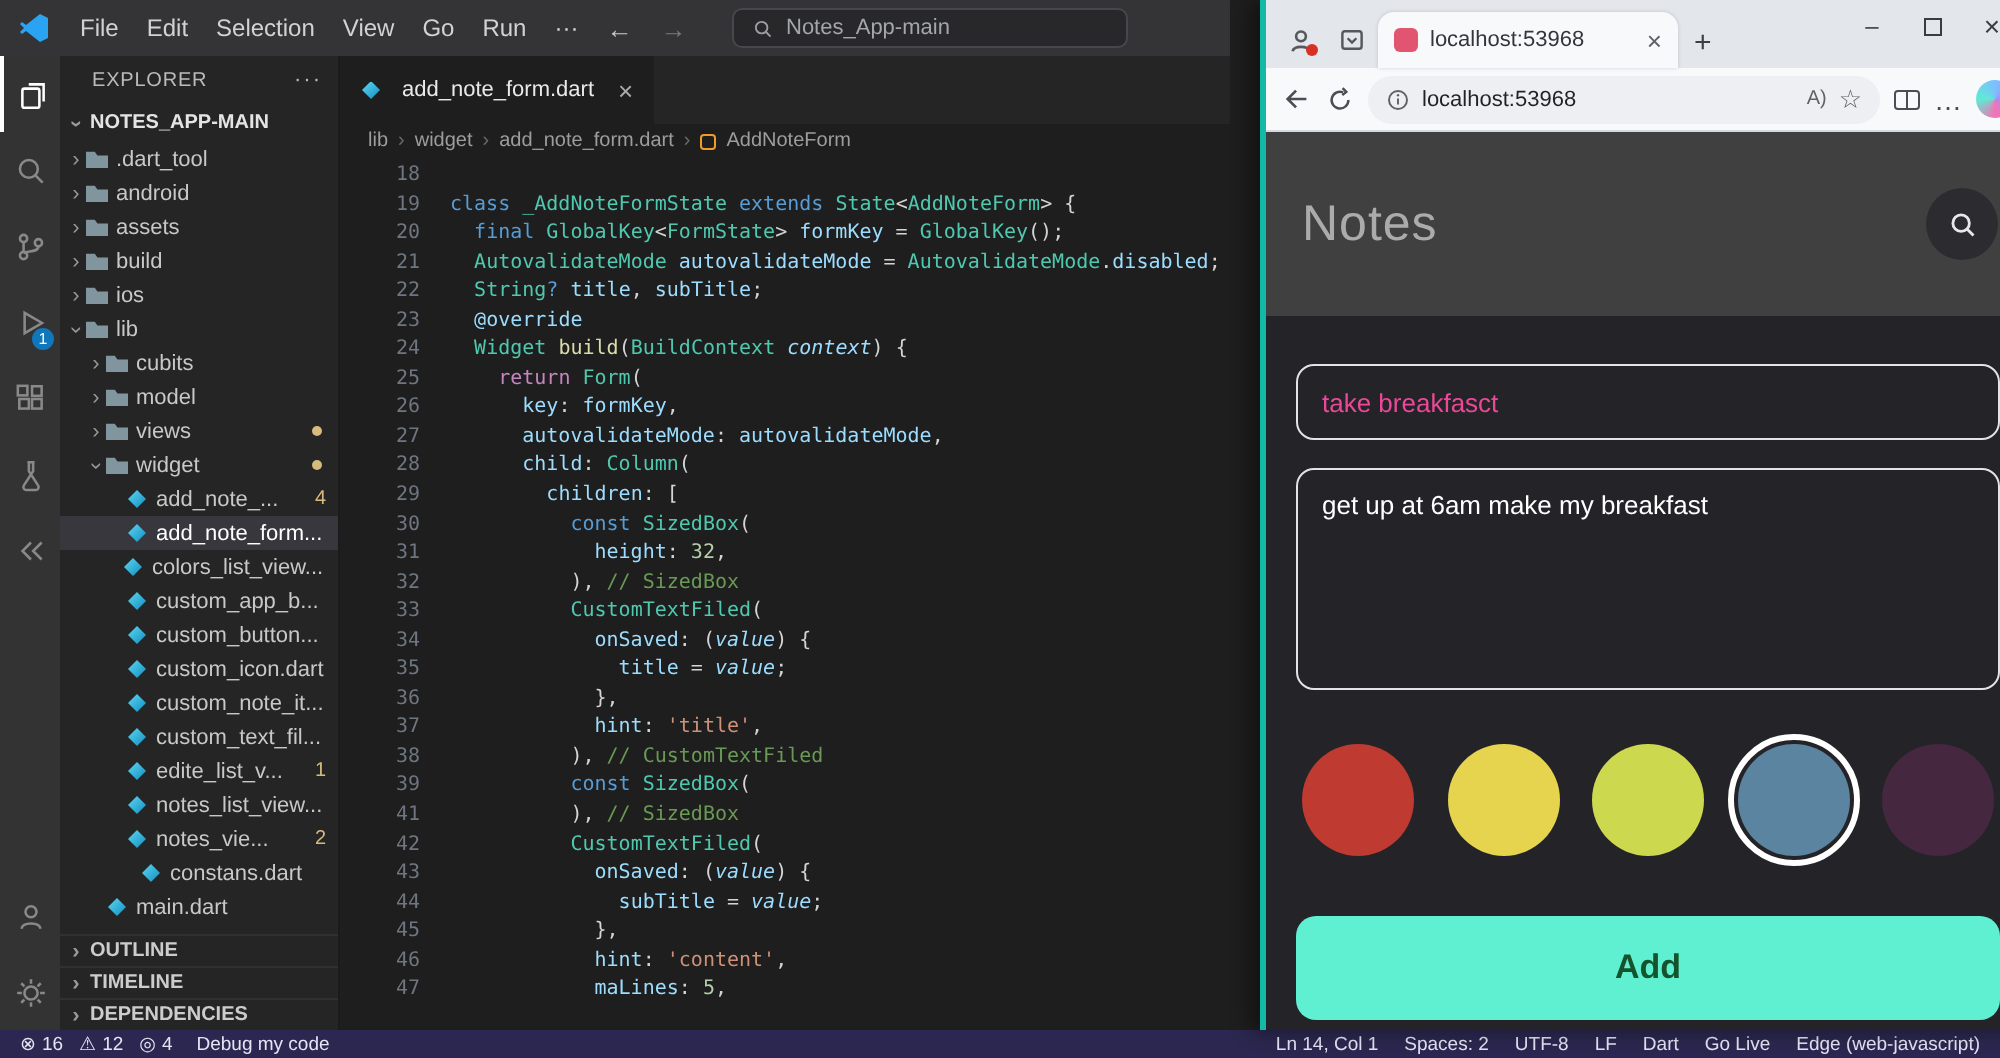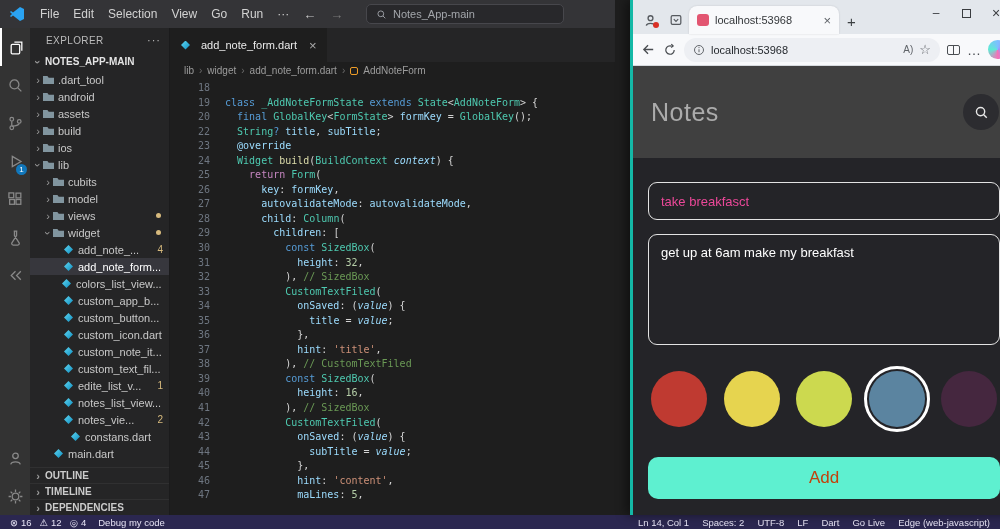--- a/index.html
+++ b/index.html
@@ -135,22 +135,22 @@
   .nform { padding:24px 15px 0; }
   .note-input { width:100%; height:38px; border:1.4px solid #e3e3e3; border-radius:9px;
                 background:transparent; color:#ec4899; font-size:13px; padding:0 12px;
                 font-family:inherit; }
   .note-area { width:100%; height:111px; margin-top:14px; border:1.4px solid #e3e3e3;
                border-radius:9px; background:transparent; color:#ffffff; font-size:13px;
                padding:10px 12px; resize:none; font-family:inherit; }
   .palette { display:flex; justify-content:space-between; margin-top:22px; padding:0 3px; }
   .pcircle { width:56px; height:56px; border-radius:50%; cursor:pointer; }
   .pcircle.sel { outline:3px solid #ffffff; outline-offset:2px; }
-  .add-btn { margin-top:30px; width:100%; height:42px; border:none; border-radius:10px;
-             font-size:17px; font-weight:400; color:#c2410c; cursor:pointer;
+  .add-btn { margin-top:30px; width:100%; height:52px; border:none; border-radius:10px;
+             font-size:17px; font-weight:700; color:#14532d; cursor:pointer;
              font-family:inherit; }
 </style>
 </head>
 <body>
 
 <div id="stage">
 
   <section id="vscode">
 
     <div class="titlebar">
@@ -408,20 +408,24 @@
           </div>
           <div class="cl">
             <span class="ln">19</span>
             <span class="lc"><span class="tk-kw">class </span><span class="tk-ty">_AddNoteFormState</span><span class="tk-pu"> </span><span class="tk-kw">extends</span><span class="tk-pu"> </span><span class="tk-ty">State</span><span class="tk-pu">&lt;</span><span class="tk-ty">AddNoteForm</span><span class="tk-pu">&gt; {</span></span>
           </div>
           <div class="cl">
             <span class="ln">20</span>
             <span class="lc"><span class="tk-pu">  </span><span class="tk-kw">final </span><span class="tk-ty">GlobalKey</span><span class="tk-pu">&lt;</span><span class="tk-ty">FormState</span><span class="tk-pu">&gt; </span><span class="tk-va">formKey</span><span class="tk-pu"> = </span><span class="tk-ty">GlobalKey</span><span class="tk-pu">();</span></span>
           </div>
           <div class="cl">
+            <span class="ln">21</span>
+            <span class="lc"><span class="tk-pu">  </span><span class="tk-ty">AutovalidateMode</span><span class="tk-pu"> </span><span class="tk-va">autovalidateMode</span><span class="tk-pu"> = </span><span class="tk-ty">AutovalidateMode</span><span class="tk-pu">.</span><span class="tk-va">disabled</span><span class="tk-pu">;</span></span>
+          </div>
+          <div class="cl">
             <span class="ln">22</span>
             <span class="lc"><span class="tk-pu">  </span><span class="tk-ty">String</span><span class="tk-kw">?</span><span class="tk-pu"> </span><span class="tk-va">title</span><span class="tk-pu">, </span><span class="tk-va">subTitle</span><span class="tk-pu">;</span></span>
           </div>
           <div class="cl">
             <span class="ln">23</span>
             <span class="lc"><span class="tk-pu">  </span><span class="tk-va">@override</span></span>
           </div>
           <div class="cl">
             <span class="ln">24</span>
             <span class="lc"><span class="tk-pu">  </span><span class="tk-ty">Widget</span><span class="tk-pu"> </span><span class="tk-fn">build</span><span class="tk-pu">(</span><span class="tk-ty">BuildContext</span><span class="tk-pu"> </span><span class="tk-pa">context</span><span class="tk-pu">) {</span></span>
@@ -478,24 +482,20 @@
             <span class="ln">37</span>
             <span class="lc"><span class="tk-pu">            </span><span class="tk-va">hint</span><span class="tk-pu">: </span><span class="tk-st">'title'</span><span class="tk-pu">,</span></span>
           </div>
           <div class="cl">
             <span class="ln">38</span>
             <span class="lc"><span class="tk-pu">          ), </span><span class="tk-cm">// CustomTextFiled</span></span>
           </div>
           <div class="cl">
             <span class="ln">39</span>
             <span class="lc"><span class="tk-pu">          </span><span class="tk-kw">const </span><span class="tk-ty">SizedBox</span><span class="tk-pu">(</span></span>
-          </div>
-          <div class="cl">
-            <span class="ln">40</span>
-            <span class="lc"><span class="tk-pu">            </span><span class="tk-va">height</span><span class="tk-pu">: </span><span class="tk-nu">16</span><span class="tk-pu">,</span></span>
           </div>
           <div class="cl">
             <span class="ln">41</span>
             <span class="lc"><span class="tk-pu">          ), </span><span class="tk-cm">// SizedBox</span></span>
           </div>
           <div class="cl">
             <span class="ln">42</span>
             <span class="lc"><span class="tk-pu">          </span><span class="tk-ty">CustomTextFiled</span><span class="tk-pu">(</span></span>
           </div>
           <div class="cl">

